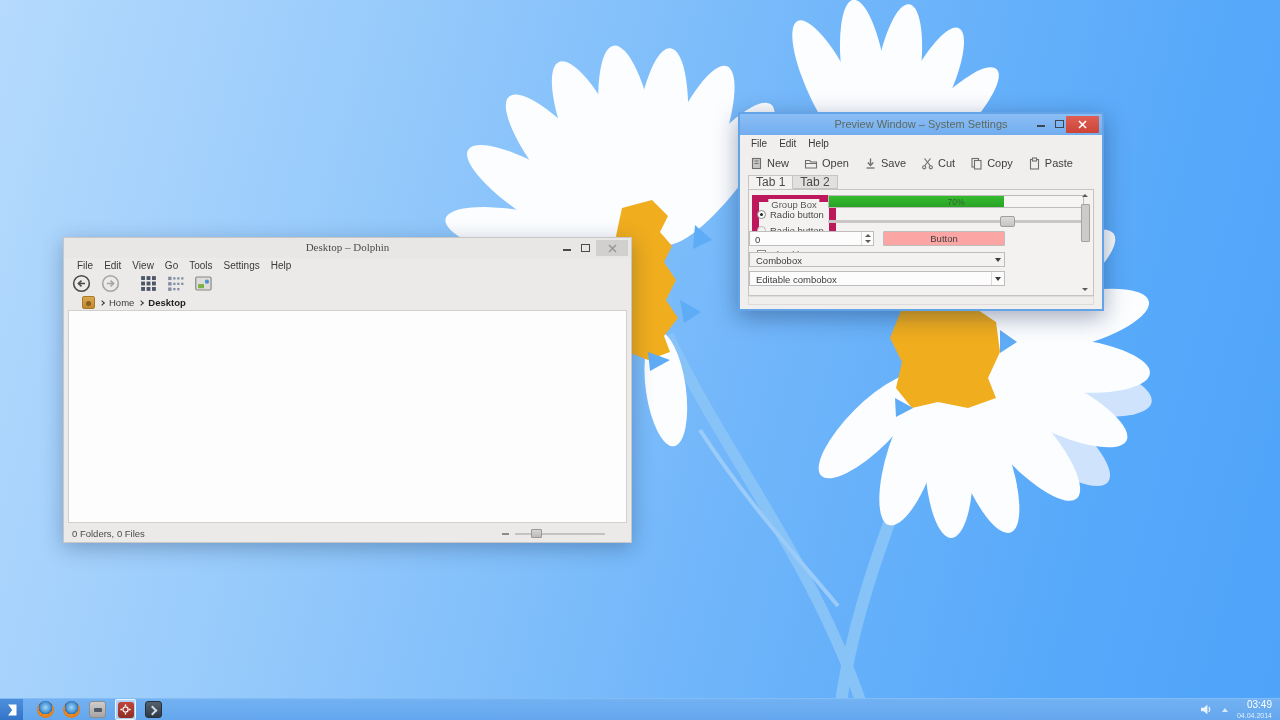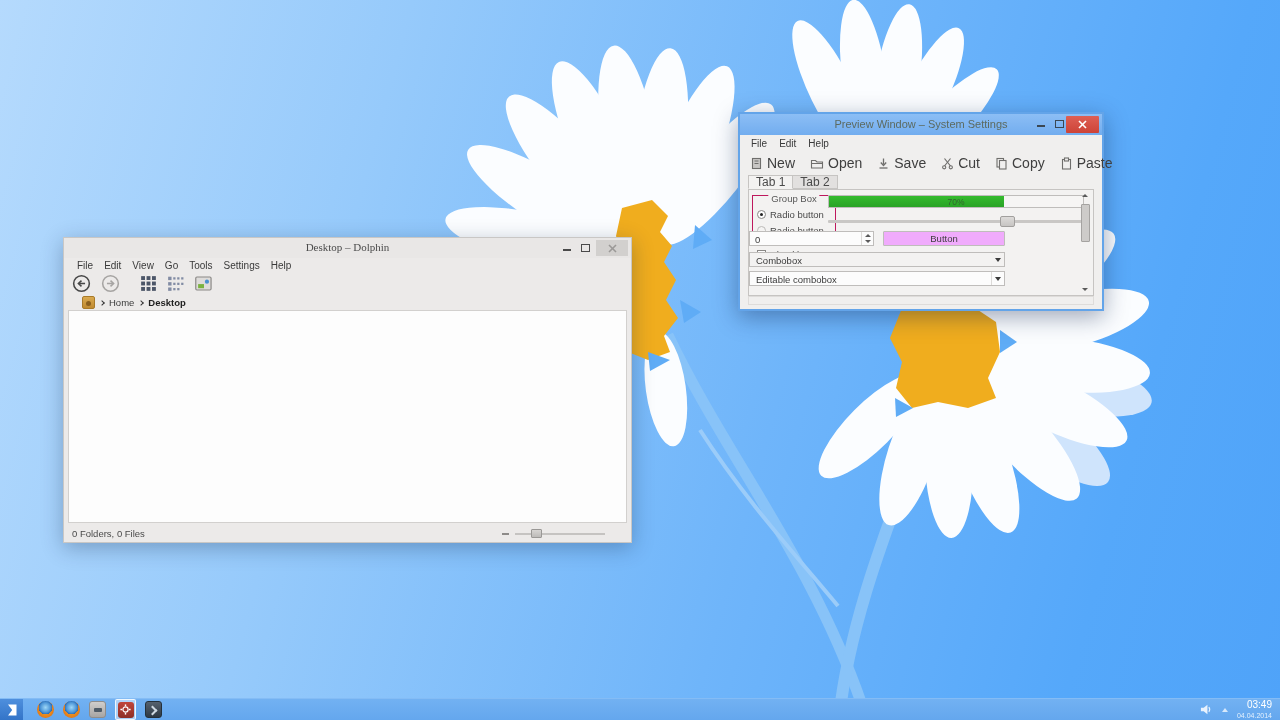--- a/index.html
+++ b/index.html
@@ -39,48 +39,48 @@
   .preview { left:738px; top:112px; width:366px; height:199px; background:#f0efee;
     border:2px solid #63a4e9; box-shadow:0 6px 22px rgba(10,30,70,.38); }
   .p-titlebar { position:absolute; left:0; top:0; right:0; height:21px; background:linear-gradient(180deg,#8cbef5,#72adef); }
   .p-title { position:absolute; left:0; right:0; top:4px; text-align:center; color:#5c6a60; font-size:11px; }
   .p-min { position:absolute; right:57px; top:11px; width:8px; height:2px; background:#3b4752; }
   .p-max { position:absolute; right:38px; top:6px; width:9px; height:8px; border:1.5px solid #3b4752; }
   .p-close { position:absolute; right:3px; top:2px; width:33px; height:17px; border-radius:1px;
     background:linear-gradient(#de5f54,#cd4337); display:flex; align-items:center; justify-content:center; }
   .p-menubar { position:absolute; left:0; top:22px; right:0; height:14px; display:flex; gap:12px; padding-left:11px; font-size:10px; color:#3a3a3a; align-items:center; }
   .p-toolbar { position:absolute; left:0; top:37px; right:0; height:24px; display:flex; align-items:center; padding-left:10px; gap:15px; }
-  .tbtn { display:flex; align-items:center; gap:4px; font-size:14px; color:#3f3f3f; }
+  .tbtn { display:flex; align-items:center; gap:4px; font-size:11px; color:#3f3f3f; }
   .p-tabs { position:absolute; left:8px; top:61px; height:14px; display:flex; font-size:12px; color:#4a4a4a; }
   .tab { height:14px; line-height:13px; padding:0 7px; border:1px solid #c6c4c2; background:#e2e0df; }
   .tab.active { background:#f3f2f1; border-bottom-color:#f3f2f1; z-index:2; }
   .tab.t2 { border-left:none; }
   .p-panel { position:absolute; left:8px; right:8px; top:75px; height:107px; border:1px solid #c6c4c2; background:#f3f2f1; }
   .p-status { position:absolute; left:8px; right:8px; bottom:4px; height:9px; border:1px solid #dedcda; background:#f0efee; }
 
-  .group-box { position:absolute; left:3px; top:5px; width:84px; height:46px; border:1px solid #be185d; }
+  .group-box { position:absolute; left:3px; top:5px; width:84px; height:46px; border:7px solid #be185d; }
   .gbx-label { position:absolute; left:50%; top:-3px; transform:translateX(-50%); background:#f3f2f1; padding:0 3px; font-size:9.5px; color:#575757; white-space:nowrap; }
   .radio-row { position:absolute; left:8px; display:flex; align-items:center; gap:4px; font-size:9.5px; color:#4a4a4a; }
   .radio { width:9px; height:9px; border-radius:50%; background:#fdfdfd; border:1px solid #8a8886; position:relative; }
   .radio.sel::after { content:""; position:absolute; left:2px; top:2px; width:3px; height:3px; border-radius:50%; background:#222; }
   .radio.dis { border-color:#bcbab8; background:#f4f3f2; }
   .check-row { position:absolute; left:8px; top:59px; display:flex; align-items:center; gap:4px; font-size:9.5px; color:#4a4a4a; }
   .checkbox { width:9px; height:9px; border:1px solid #8a8886; background:#fdfdfd; display:flex; align-items:center; justify-content:center; }
 
   .rcol { position:absolute; left:79px; width:256px; }
   .progress { top:5px; height:13px; position:absolute; width:256px; border:1px solid #bfbdbb; background:#f6f5f4; }
   .progress-fill { position:absolute; left:0; top:0; bottom:0; width:69%; background:linear-gradient(#35bb2e,#29a326); }
   .progress-text { position:absolute; left:0; right:0; top:1px; text-align:center; font-size:8.5px; color:#33632f; }
   .slider { position:absolute; top:25px; height:12px; width:256px; }
   .slider .trk { position:absolute; left:0; right:0; top:5px; height:3px; background:#c9c7c5; border-radius:1px; }
   .slider .hnd { position:absolute; left:67%; top:1px; width:15px; height:11px; background:linear-gradient(#dddbd9,#c7c5c3); border:1px solid #a19f9d; border-radius:2px; }
   .spinbox { position:absolute; left:0; top:41px; width:125px; height:15px; background:#fcfcfc; border:1px solid #bfbdbb; }
   .spin-val { position:absolute; left:5px; top:2px; font-size:9.5px; color:#3a3a3a; }
   .spin-btns { position:absolute; right:0; top:0; bottom:0; width:12px; border-left:1px solid #dcdad8; display:flex; flex-direction:column; align-items:center; justify-content:space-around; }
-  .pbutton { position:absolute; left:134px; top:41px; width:122px; height:15px; background:#f0abfc; border:1px solid #bfbdbb; text-align:center; font-size:9.5px; color:#3f3f3f; line-height:13px; border-radius:1px; }
+  .pbutton { position:absolute; left:134px; top:41px; width:122px; height:15px; background:#fca5a5; border:1px solid #bfbdbb; text-align:center; font-size:9.5px; color:#3f3f3f; line-height:13px; border-radius:1px; }
   .combo { position:absolute; left:0; width:256px; height:15px; border:1px solid #bfbdbb; font-size:9.5px; color:#3a3a3a; }
   .combo .lbl { position:absolute; left:6px; top:2px; }
   .combo1 { top:62px; background:#f3f2f1; }
   .combo2 { top:81px; background:#fcfcfc; }
   .combo .arr-box { position:absolute; right:0; top:0; bottom:0; width:13px; display:flex; align-items:center; justify-content:center; }
   .combo2 .arr-box { border-left:1px solid #dcdad8; }
   .tri-dn { width:0; height:0; border-left:3.5px solid transparent; border-right:3.5px solid transparent; border-top:4px solid #3a3a3a; }
   .tri-up-s { width:0; height:0; border-left:3px solid transparent; border-right:3px solid transparent; border-bottom:3.5px solid #5a5a5a; }
   .tri-dn-s { width:0; height:0; border-left:3px solid transparent; border-right:3px solid transparent; border-top:3.5px solid #5a5a5a; }
   .p-scroll { position:absolute; right:2px; top:2px; bottom:2px; width:11px; }

